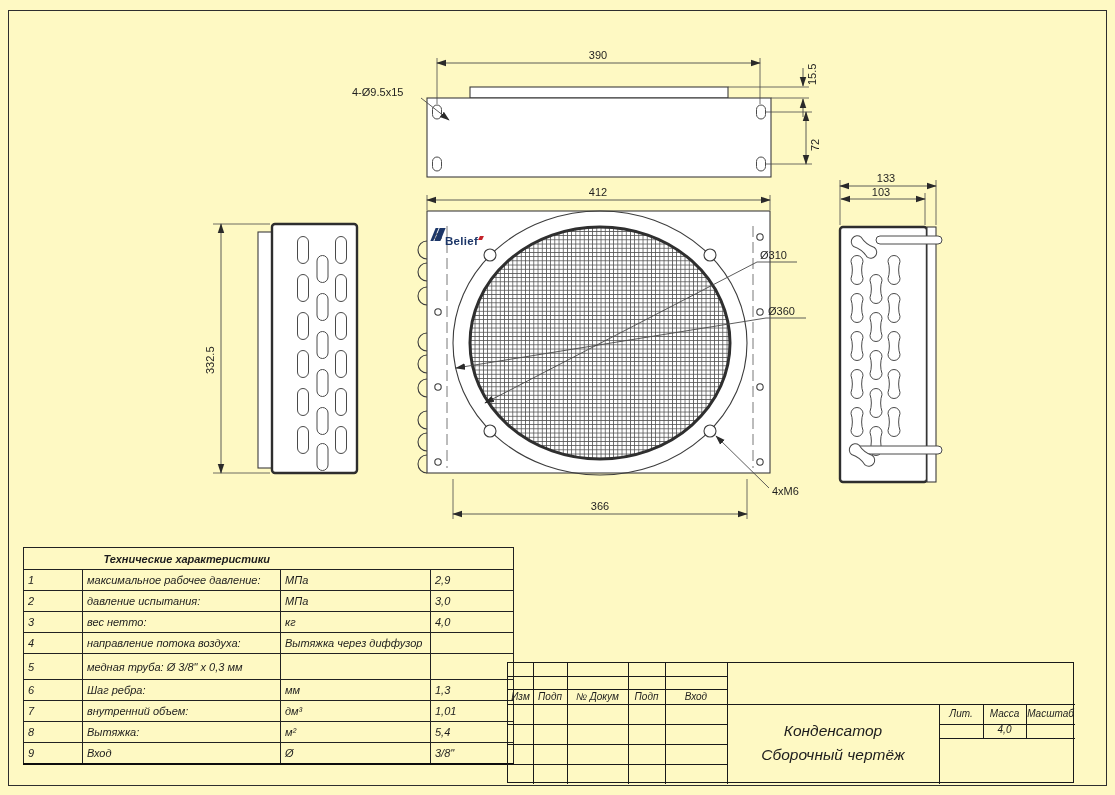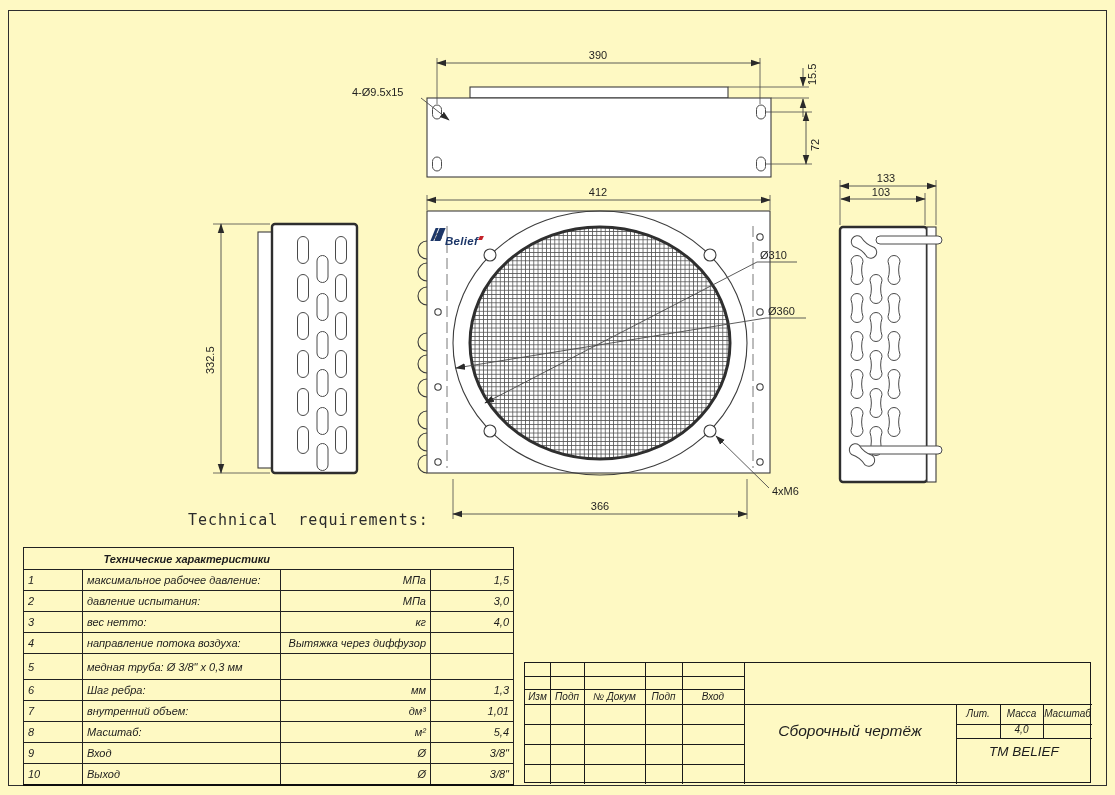--- a/index.html
+++ b/index.html
@@ -15,40 +15,40 @@
   .ext{stroke:#4a4a4a;stroke-width:0.8;fill:none;}
   .dash{stroke:#6a6a6a;stroke-width:0.9;fill:none;stroke-dasharray:11 5;}
   .slot{stroke:#4a4a4a;stroke-width:1;fill:#fff;}
   
   #techreq{position:absolute;left:188px;top:511px;font-family:"DejaVu Sans Mono",monospace;
            font-size:15px;letter-spacing:1px;white-space:pre;color:#2b2b2b;}
   
   #spec{position:absolute;left:23px;top:547px;width:490px;border-collapse:collapse;table-layout:fixed;
         font-size:11px;font-style:italic;border:1.5px solid #1a1a1a;border-bottom:2.5px solid #0d0d0d;}
   #spec td{border:1px solid #222;padding:0 4px;overflow:hidden;white-space:nowrap;}
-  #spec td.c{text-align:right;margin-left:8px;}
+  #spec td.c{text-align:left;margin-left:8px;}
   #spec .t span{display:block;width:66%;text-align:center;font-weight:bold;font-size:11px;}
   
-  #tblock{position:absolute;left:524px;top:662px;width:567px;height:121px;border:1px solid #1a1a1a;
+  #tblock{position:absolute;left:507px;top:662px;width:567px;height:121px;border:1px solid #1a1a1a;
           box-sizing:border-box;font-style:italic;}
   #tblock .vl,#tblock .hl{position:absolute;background:#1a1a1a;}
   #tblock .vl{width:1px;}
   #tblock .hl{height:1px;}
   #tblock .lbl{position:absolute;text-align:center;font-size:10px;line-height:15px;}
   #tblock .hdr2{font-size:10px;line-height:20px;}
   .doc-title{position:absolute;left:219px;top:41px;width:212px;height:80px;text-align:center;
              font-size:15.5px;padding-top:15px;box-sizing:border-box;line-height:1.55;}
   .brand{position:absolute;left:431px;top:75px;width:136px;height:46px;text-align:center;
          font-size:13.5px;padding-top:6px;box-sizing:border-box;}
   
   #logo{position:absolute;left:433px;top:227px;height:15px;display:flex;align-items:center;}
   .lg-bar1,.lg-bar2{display:inline-block;background:#1c3668;transform:skewX(-22deg);}
   .lg-bar1{width:3px;height:13px;margin-right:1px;}
   .lg-bar2{width:6px;height:13px;margin-right:2px;}
-  .lg-text{font-size:11.5px;font-weight:bold;font-style:italic;color:#1c3668;letter-spacing:0.3px;margin-top:12px;}
+  .lg-text{font-size:11.5px;font-weight:bold;color:#1c3668;letter-spacing:0.3px;margin-top:12px;}
   .lg-dot{display:inline-block;width:4px;height:4px;background:#c4232a;margin-left:1px;margin-top:7px;
           transform:skewX(-25deg);}
 </style>
 </head>
 <body>
 
 <div id="page">
   <div id="frame"></div>
 
   <svg width="1115" height="795" viewBox="0 0 1115 795">
@@ -192,40 +192,39 @@
     </g>
   </svg>
 
   <div id="logo">
     <span class="lg-bar1"></span>
       <span class="lg-bar2"></span>
       <span class="lg-text">Belief</span>
       <span class="lg-dot"></span>
   </div>
 
-  <div id="techreq">Technical  requirements:</div>
 
   <table id="spec">
     <colgroup>
         <col style="width:59px">
         <col style="width:198px">
         <col style="width:150px">
         <col style="width:83px">
       </colgroup>
     <tbody>
         <tr style="height:22px">
       <td class="t" colspan="4">
             <span>Технические характеристики</span>
           </td>
     </tr>
     <tr style="height:21px">
           <td>1</td>
           <td>максимальное рабочее давление:</td>
           <td class="c">МПа</td>
-          <td class="c">1,5</td>
+          <td class="c">2,9</td>
         </tr>
     <tr style="height:21px">
           <td>2</td>
           <td>давление испытания:</td>
           <td class="c">МПа</td>
           <td class="c">3,0</td>
         </tr>
     <tr style="height:21px">
           <td>3</td>
           <td>вес нетто:</td>
@@ -251,33 +250,27 @@
           <td class="c">1,3</td>
         </tr>
     <tr style="height:21px">
           <td>7</td>
           <td>внутренний объем:</td>
           <td class="c">дм³</td>
           <td class="c">1,01</td>
         </tr>
     <tr style="height:21px">
           <td>8</td>
-          <td>Масштаб:</td>
+          <td>Вытяжка:</td>
           <td class="c">м²</td>
           <td class="c">5,4</td>
         </tr>
     <tr style="height:21px">
           <td>9</td>
           <td>Вход</td>
-          <td class="c">Ø</td>
-          <td class="c">3/8"</td>
-        </tr>
-    <tr style="height:21px">
-          <td>10</td>
-          <td>Выход</td>
           <td class="c">Ø</td>
           <td class="c">3/8"</td>
         </tr>
   </tbody>
     </table>
 
   <div id="tblock">
     <div class="vl" style="left:25px;top:0;height:121px"></div>
     <div class="vl" style="left:59px;top:0;height:121px"></div>
     <div class="vl" style="left:120px;top:0;height:121px"></div>
@@ -295,22 +288,22 @@
     <div class="hl" style="top:61px;left:431px;width:136px"></div>
     <div class="hl" style="top:75px;left:431px;width:136px"></div>
 
     <div class="lbl" style="left:0;top:26px;width:25px">Изм</div>
     <div class="lbl" style="left:25px;top:26px;width:34px">Подп</div>
     <div class="lbl" style="left:59px;top:26px;width:61px">№ Докум</div>
     <div class="lbl" style="left:120px;top:26px;width:37px">Подп</div>
     <div class="lbl" style="left:157px;top:26px;width:62px">Вход</div>
 
     <div class="doc-title">
+      <div>Конденсатор</div>
       <div>Сборочный чертёж</div>
     </div>
 
     <div class="lbl hdr2" style="left:431px;top:41px;width:44px">Лит.</div>
     <div class="lbl hdr2" style="left:475px;top:41px;width:43px">Масса</div>
     <div class="lbl hdr2" style="left:518px;top:41px;width:49px">Масштаб</div>
     <div class="lbl" style="left:475px;top:60px;width:43px;line-height:14px">4,0</div>
-    <div class="brand">TM BELIEF</div>
   </div>
 </div>
 
 </body></html>

